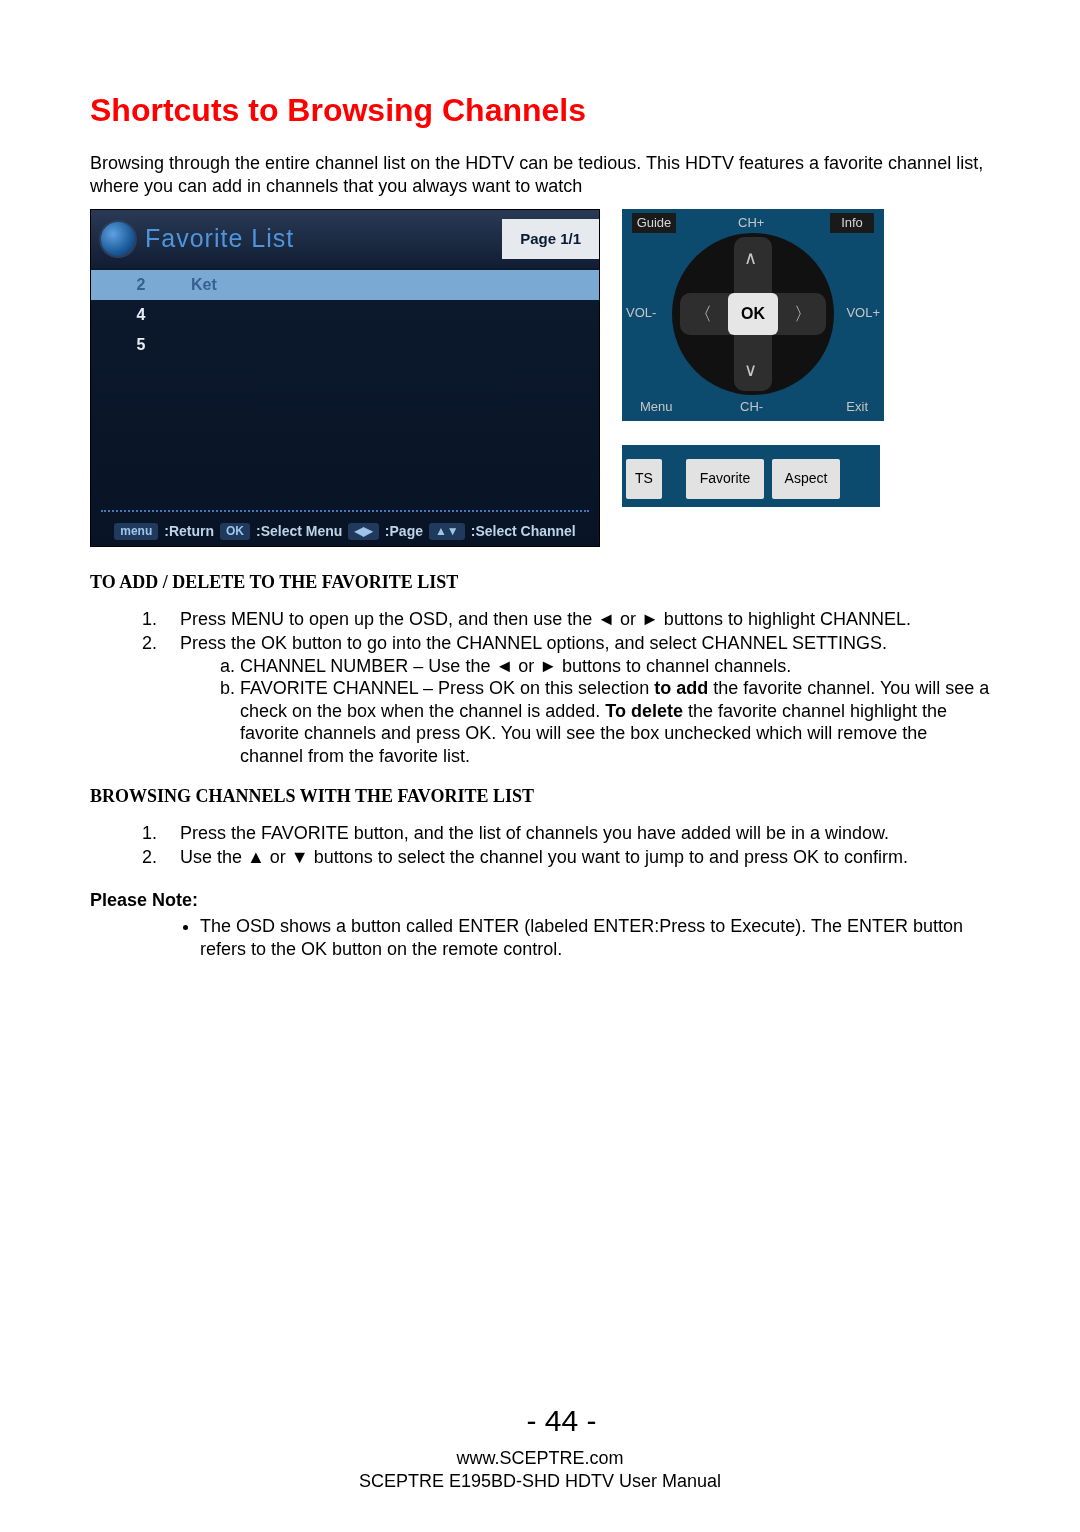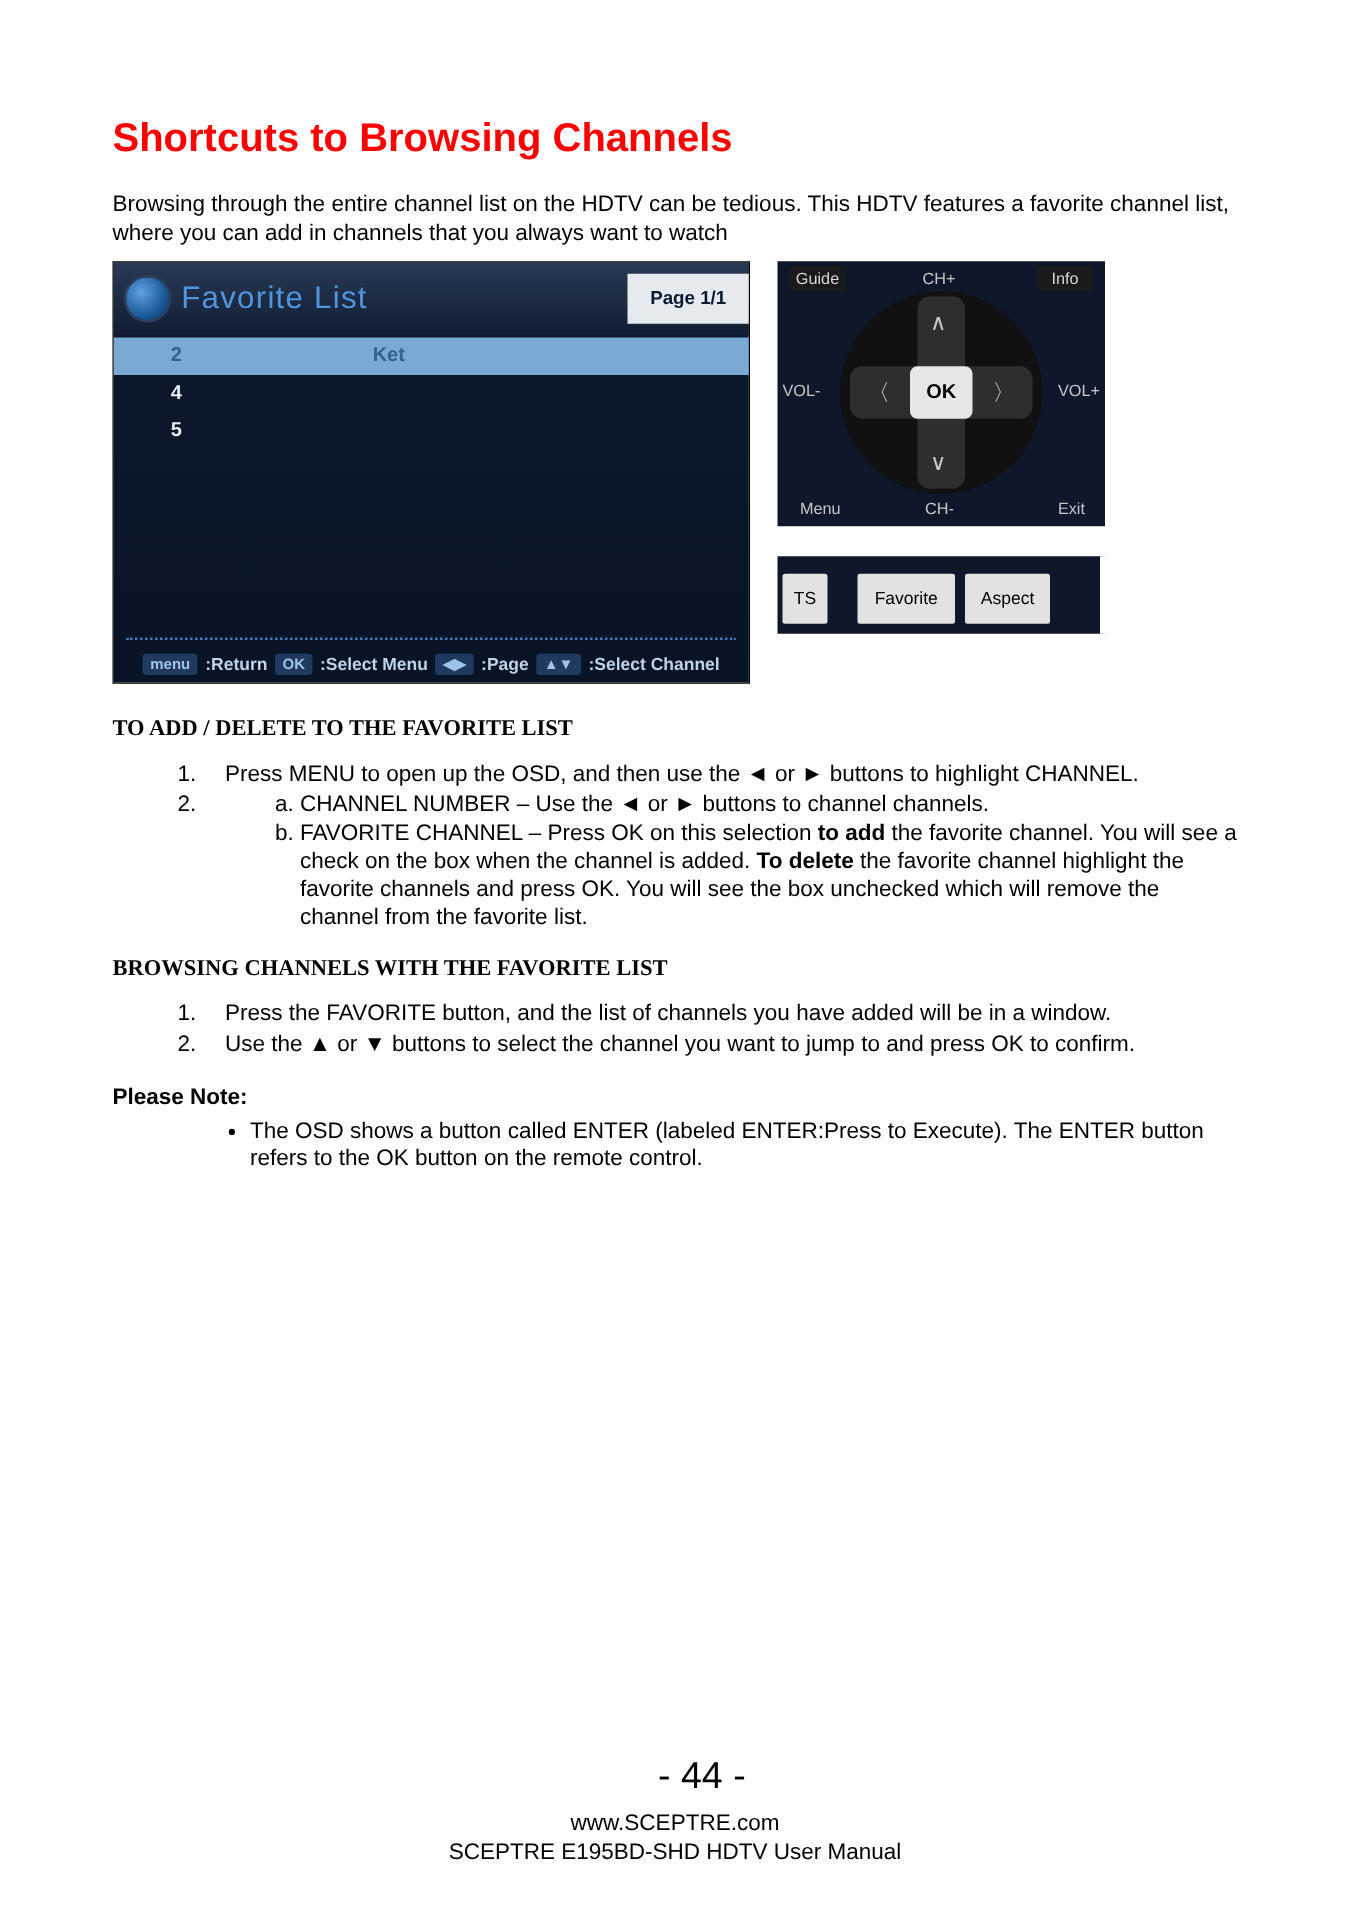--- a/index.html
+++ b/index.html
@@ -66,42 +66,42 @@
   }
   .osd-rows { padding-top: 2px; }
   .osd-row {
     height: 30px;
     display: flex;
     align-items: center;
     font-size: 16px;
     font-weight: bold;
   }
   .osd-row .num { width: 100px; text-align: center; }
-  .osd-row .label { width: 240px; text-align: center; }
+  .osd-row .label { width: 240px; }
   .osd-row.sel { background: #7aa9d4; color: #3a6ea6; }
   .osd-row.sel .num, .osd-row.sel .label { color: #35628f; }
   .osd-row .num.white, .osd-row .label.white { color: #e6edf5; }
   .osd-divider {
     position: absolute; left: 10px; right: 10px; bottom: 34px;
     border-top: 2px dotted #4477bb;
   }
   .osd-footer {
     position: absolute; left: 0; right: 0; bottom: 6px;
     display: flex; align-items: center; justify-content: center;
     gap: 6px;
     font-size: 14px; font-weight: bold; color: #bfd3e8;
   }
   .osd-chip {
     display: inline-block; padding: 1px 6px; border-radius: 3px;
     background: #1f3a5c; font-size: 12px; color: #9ec4ea;
   }
   
   .remote-col { width: 262px; display: flex; flex-direction: column; gap: 24px; }
   .remote-top, .remote-bottom {
-    background: #0f172a; position: relative;
+    background: #0c4a6e; position: relative;
   }
   .remote-top { width: 262px; height: 212px; }
   .rt-lbl { position: absolute; color: #c6c6c6; font-size: 13px; }
   .rt-btn {
     position: absolute; background: #1a1a1a;
     color: #d6d6d6; font-size: 13px;
     display: flex; align-items: center; justify-content: center;
   }
   .rt-corner { width: 44px; height: 20px; }
   
@@ -214,20 +214,21 @@
       <div class="rb-btn" style="left:64px;width:78px">Favorite</div>
       <div class="rb-btn" style="left:150px;width:68px">Aspect</div>
     </div>
   </div>
 </div>
 
 <p class="sub">TO ADD / DELETE TO THE FAVORITE LIST</p>
 <ol class="top">
   <li>Press MENU to open up the OSD, and then use the ◄ or ► buttons to highlight CHANNEL.</li>
   <li>
+    <span>Press the OK button to go into the CHANNEL options, and select CHANNEL SETTINGS.</span>
     <ol class="alpha">
       <li>CHANNEL NUMBER – Use the ◄ or ► buttons to channel channels.</li>
       <li>
         <span>FAVORITE CHANNEL – Press OK on this selection </span><b>to add</b><span> the favorite channel.  You will see a check on the box when the channel is added.  </span><b>To delete</b><span> the favorite channel highlight the favorite channels and press OK.  You will see the box unchecked which will remove the channel from the favorite list.</span>
       </li>
     </ol>
   </li>
 </ol>
 
 <p class="sub">BROWSING CHANNELS WITH THE FAVORITE LIST</p>

